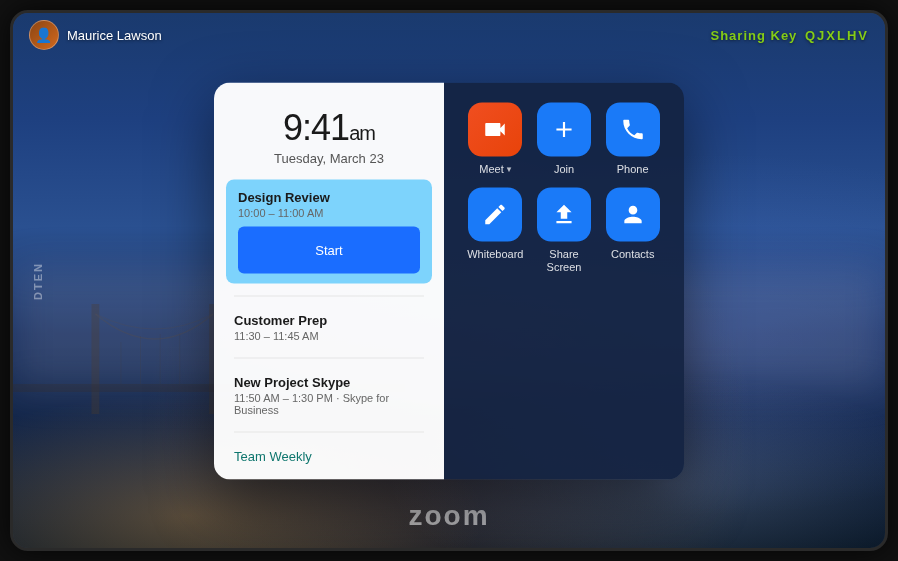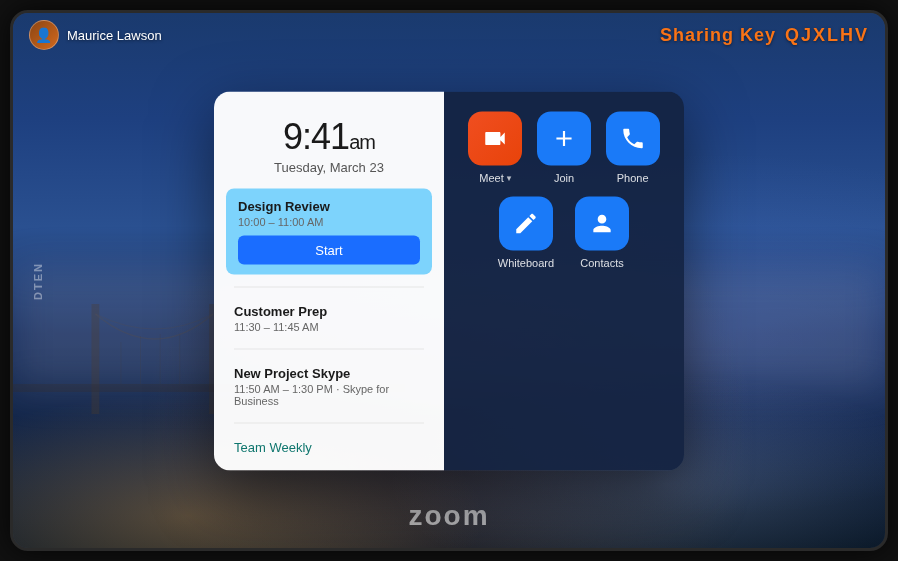--- a/index.html
+++ b/index.html
@@ -91,22 +91,22 @@
     }
 
     .user-name {
       color: white;
       font-size: 13px;
       font-weight: 500;
       text-shadow: 0 1px 3px rgba(0,0,0,0.5);
     }
 
     .sharing-key {
-      color: #f97316;
-      font-size: 18px;
+      color: #84cc16;
+      font-size: 13px;
       text-shadow: 0 1px 3px rgba(0,0,0,0.5);
     }
 
     .sharing-key span {
       font-weight: 700;
       letter-spacing: 1px;
     }
 
     
     .main-content {
@@ -184,21 +184,21 @@
       color: #666;
       margin-top: 2px;
     }
 
     .start-btn {
       margin-top: 8px;
       background: #1a6dff;
       color: white;
       border: none;
       border-radius: 6px;
-      padding: 7px 0;
+      padding: 16px 0;
       width: 100%;
       font-size: 13px;
       font-weight: 500;
       cursor: pointer;
     }
 
     .divider {
       height: 1px;
       background: #e5e5e5;
       margin: 6px 0;
@@ -419,20 +419,28 @@
 
         <div class="app-btn">
           <div class="app-icon blue2">
             <svg class="icon-svg" viewBox="0 0 24 24">
               <path d="M3 17.25V21h3.75L17.81 9.94l-3.75-3.75L3 17.25zM20.71 7.04c.39-.39.39-1.02 0-1.41l-2.34-2.34c-.39-.39-1.02-.39-1.41 0l-1.83 1.83 3.75 3.75 1.83-1.83z"></path>
             </svg>
           </div>
           <div class="app-label">Whiteboard</div>
         </div>
 
+        <div class="app-btn">
+          <div class="app-icon blue2">
+            <svg class="icon-svg" viewBox="0 0 24 24">
+              <path d="M9 16h6v-6h4l-7-7-7 7h4zm-4 2h14v2H5z"></path>
+            </svg>
+          </div>
+          <div class="app-label">Share Screen</div>
+        </div>
 
         <div class="app-btn">
           <div class="app-icon blue2">
             <svg class="icon-svg" viewBox="0 0 24 24">
               <path d="M12 12c2.21 0 4-1.79 4-4s-1.79-4-4-4-4 1.79-4 4 1.79 4 4 4zm0 2c-2.67 0-8 1.34-8 4v2h16v-2c0-2.66-5.33-4-8-4z"></path>
             </svg>
           </div>
           <div class="app-label">Contacts</div>
         </div>
       </div>

